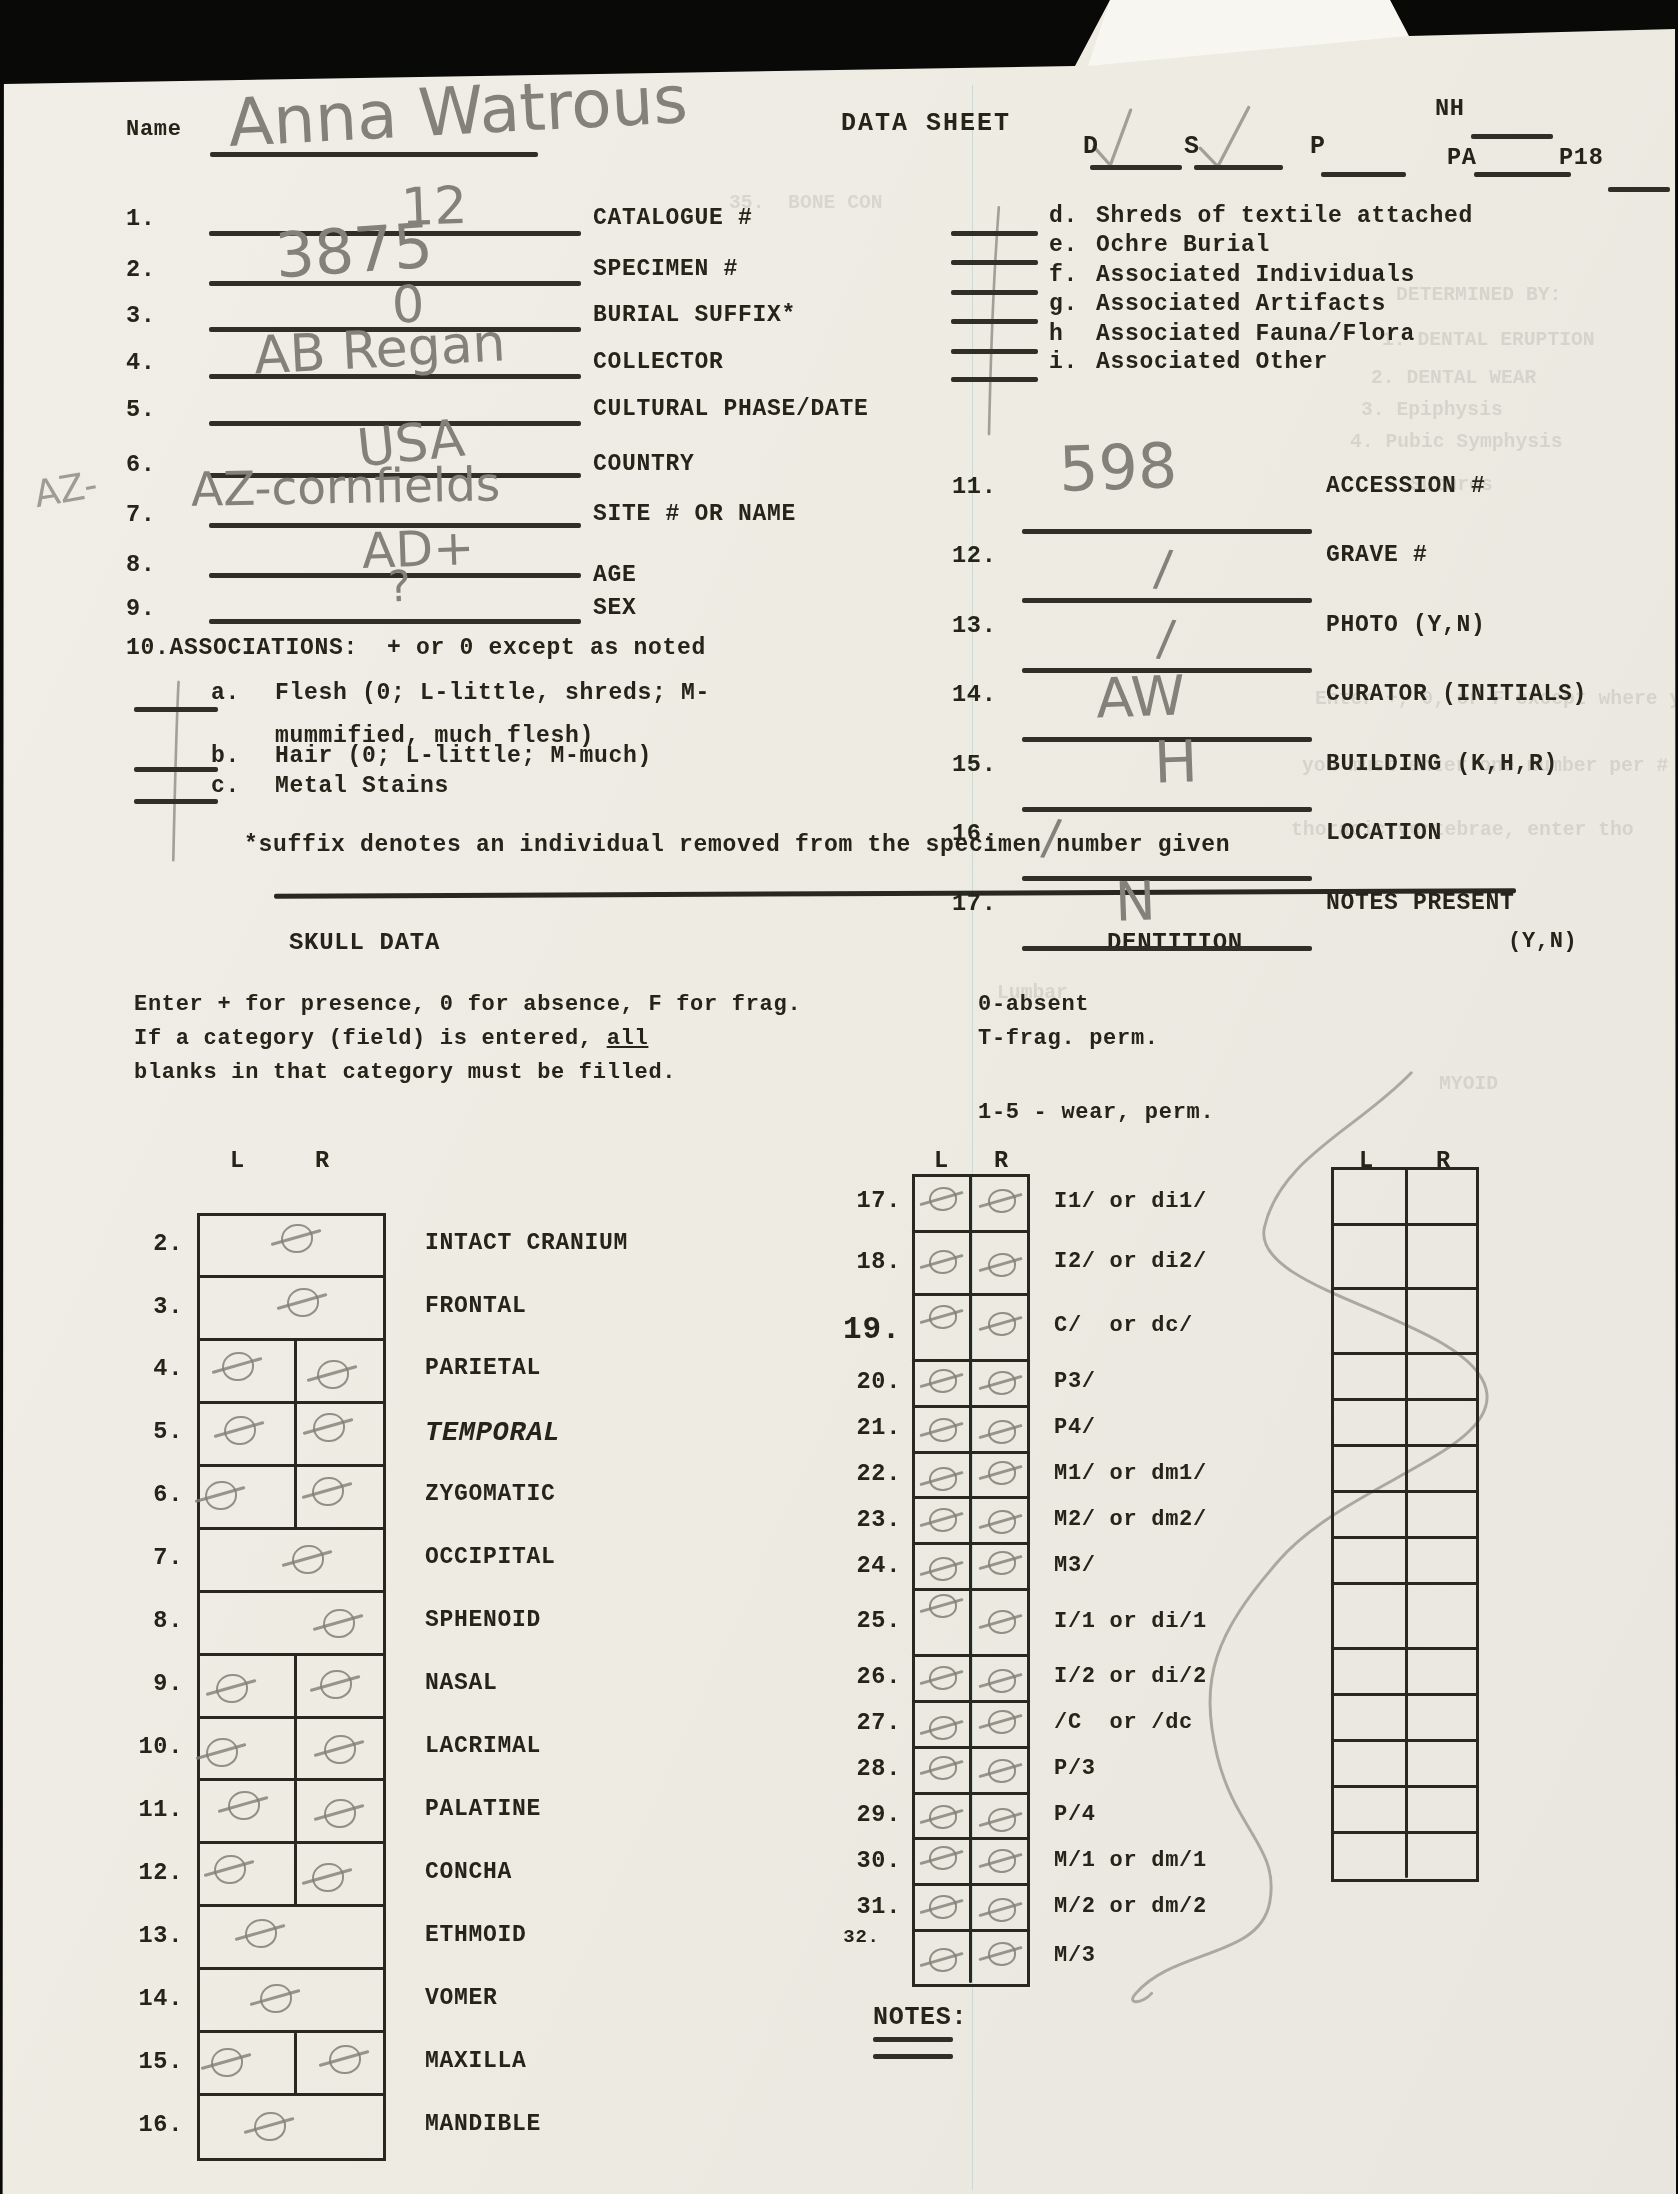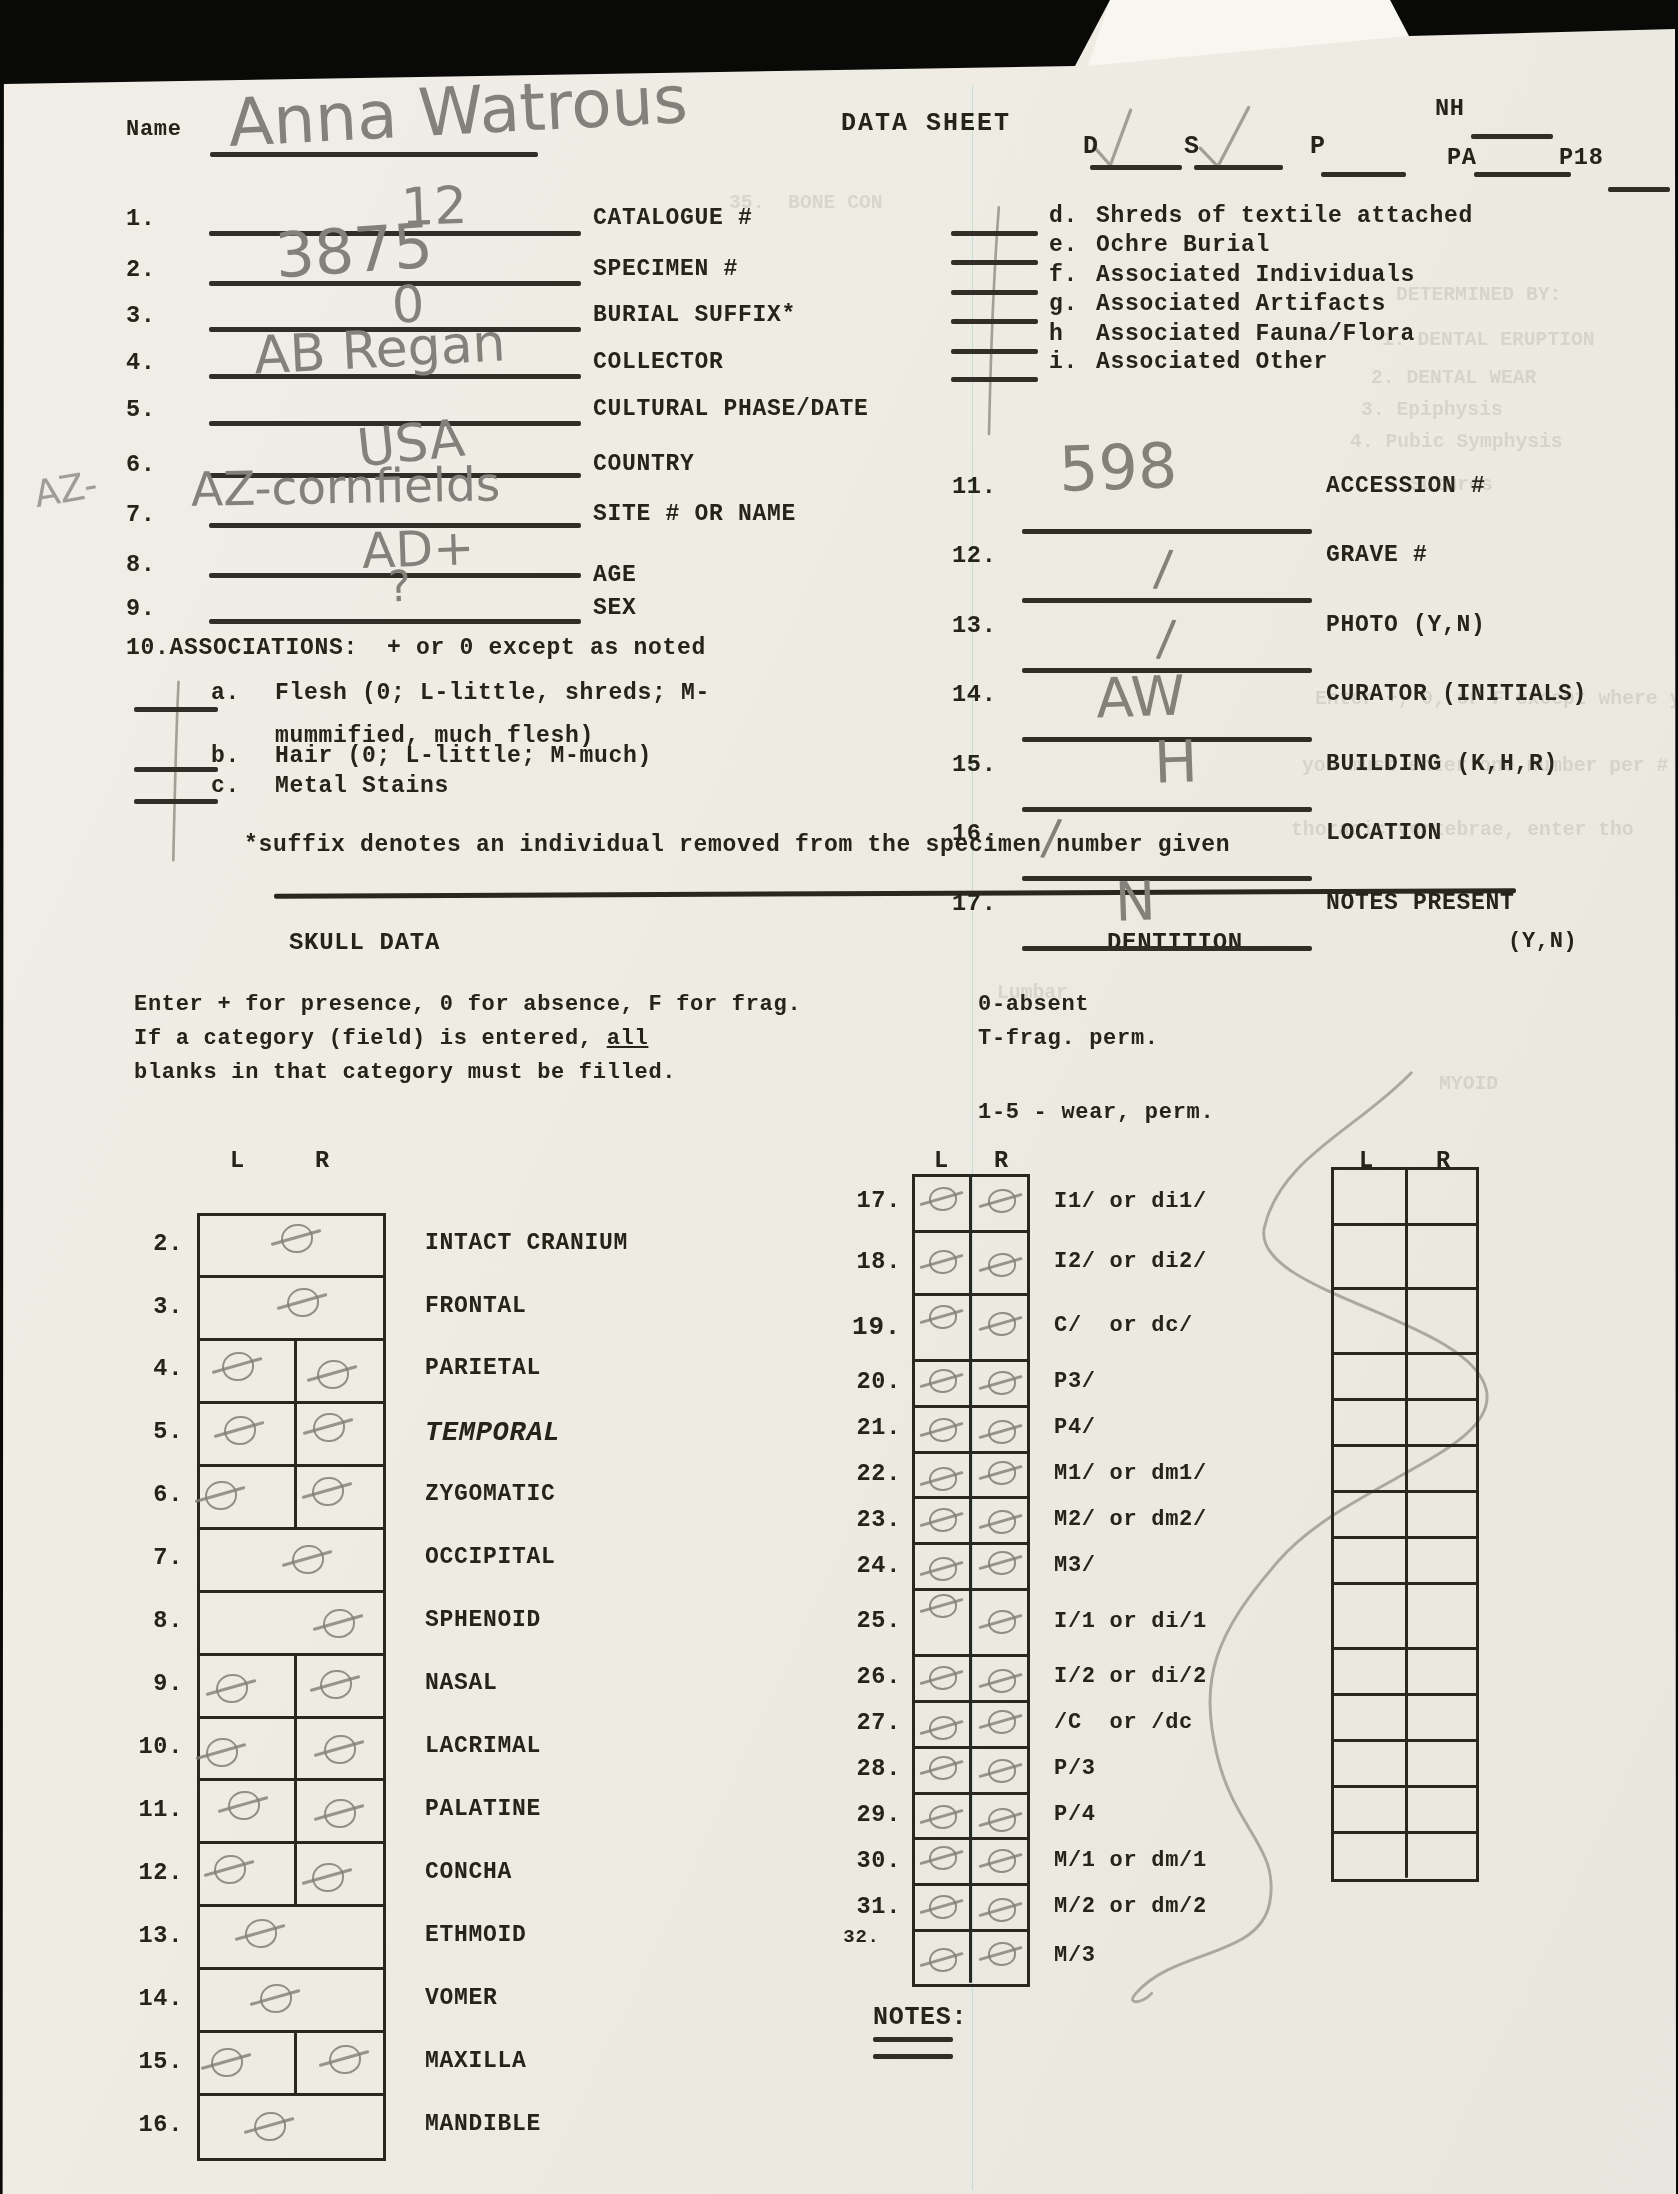--- a/index.html
+++ b/index.html
@@ -333,21 +333,21 @@
     <span class="tw" style="left:1054px;top:1251px;font-size:22px;">I2/ or di2/</span>
     <span class="mk" style="left:929px;top:1250px;width:27.5px;height:23.6px;">
       <i></i>
       <b style="left:-9.6px;top:10px;width:45px;transform:rotate(-16deg);"></b>
     </span>
     <span class="mk" style="left:988px;top:1253px;width:27.5px;height:23.6px;">
       <i></i>
       <b style="left:-9.6px;top:10px;width:45px;transform:rotate(-16deg);"></b>
     </span>
     <span class="" style="position:absolute;left:912px;top:1293px;width:118px;height:3.3px;background:#29271f;border-radius:2px;"></span>
-    <span class="tw" style="left:822px;top:1314px;width:79px;text-align:right;font-size:26px;">19.</span>
+    <span class="tw" style="left:822px;top:1314px;width:79px;text-align:right;font-size:31px;">19.</span>
     <span class="tw" style="left:1054px;top:1315px;font-size:22px;">C/  or dc/</span>
     <span class="mk" style="left:929px;top:1305px;width:27.5px;height:23.6px;">
       <i></i>
       <b style="left:-9.6px;top:10px;width:45px;transform:rotate(-16deg);"></b>
     </span>
     <span class="mk" style="left:988px;top:1312px;width:27.5px;height:23.6px;">
       <i></i>
       <b style="left:-9.6px;top:10px;width:45px;transform:rotate(-16deg);"></b>
     </span>
     <span class="" style="position:absolute;left:912px;top:1359px;width:118px;height:3.3px;background:#29271f;border-radius:2px;"></span>

